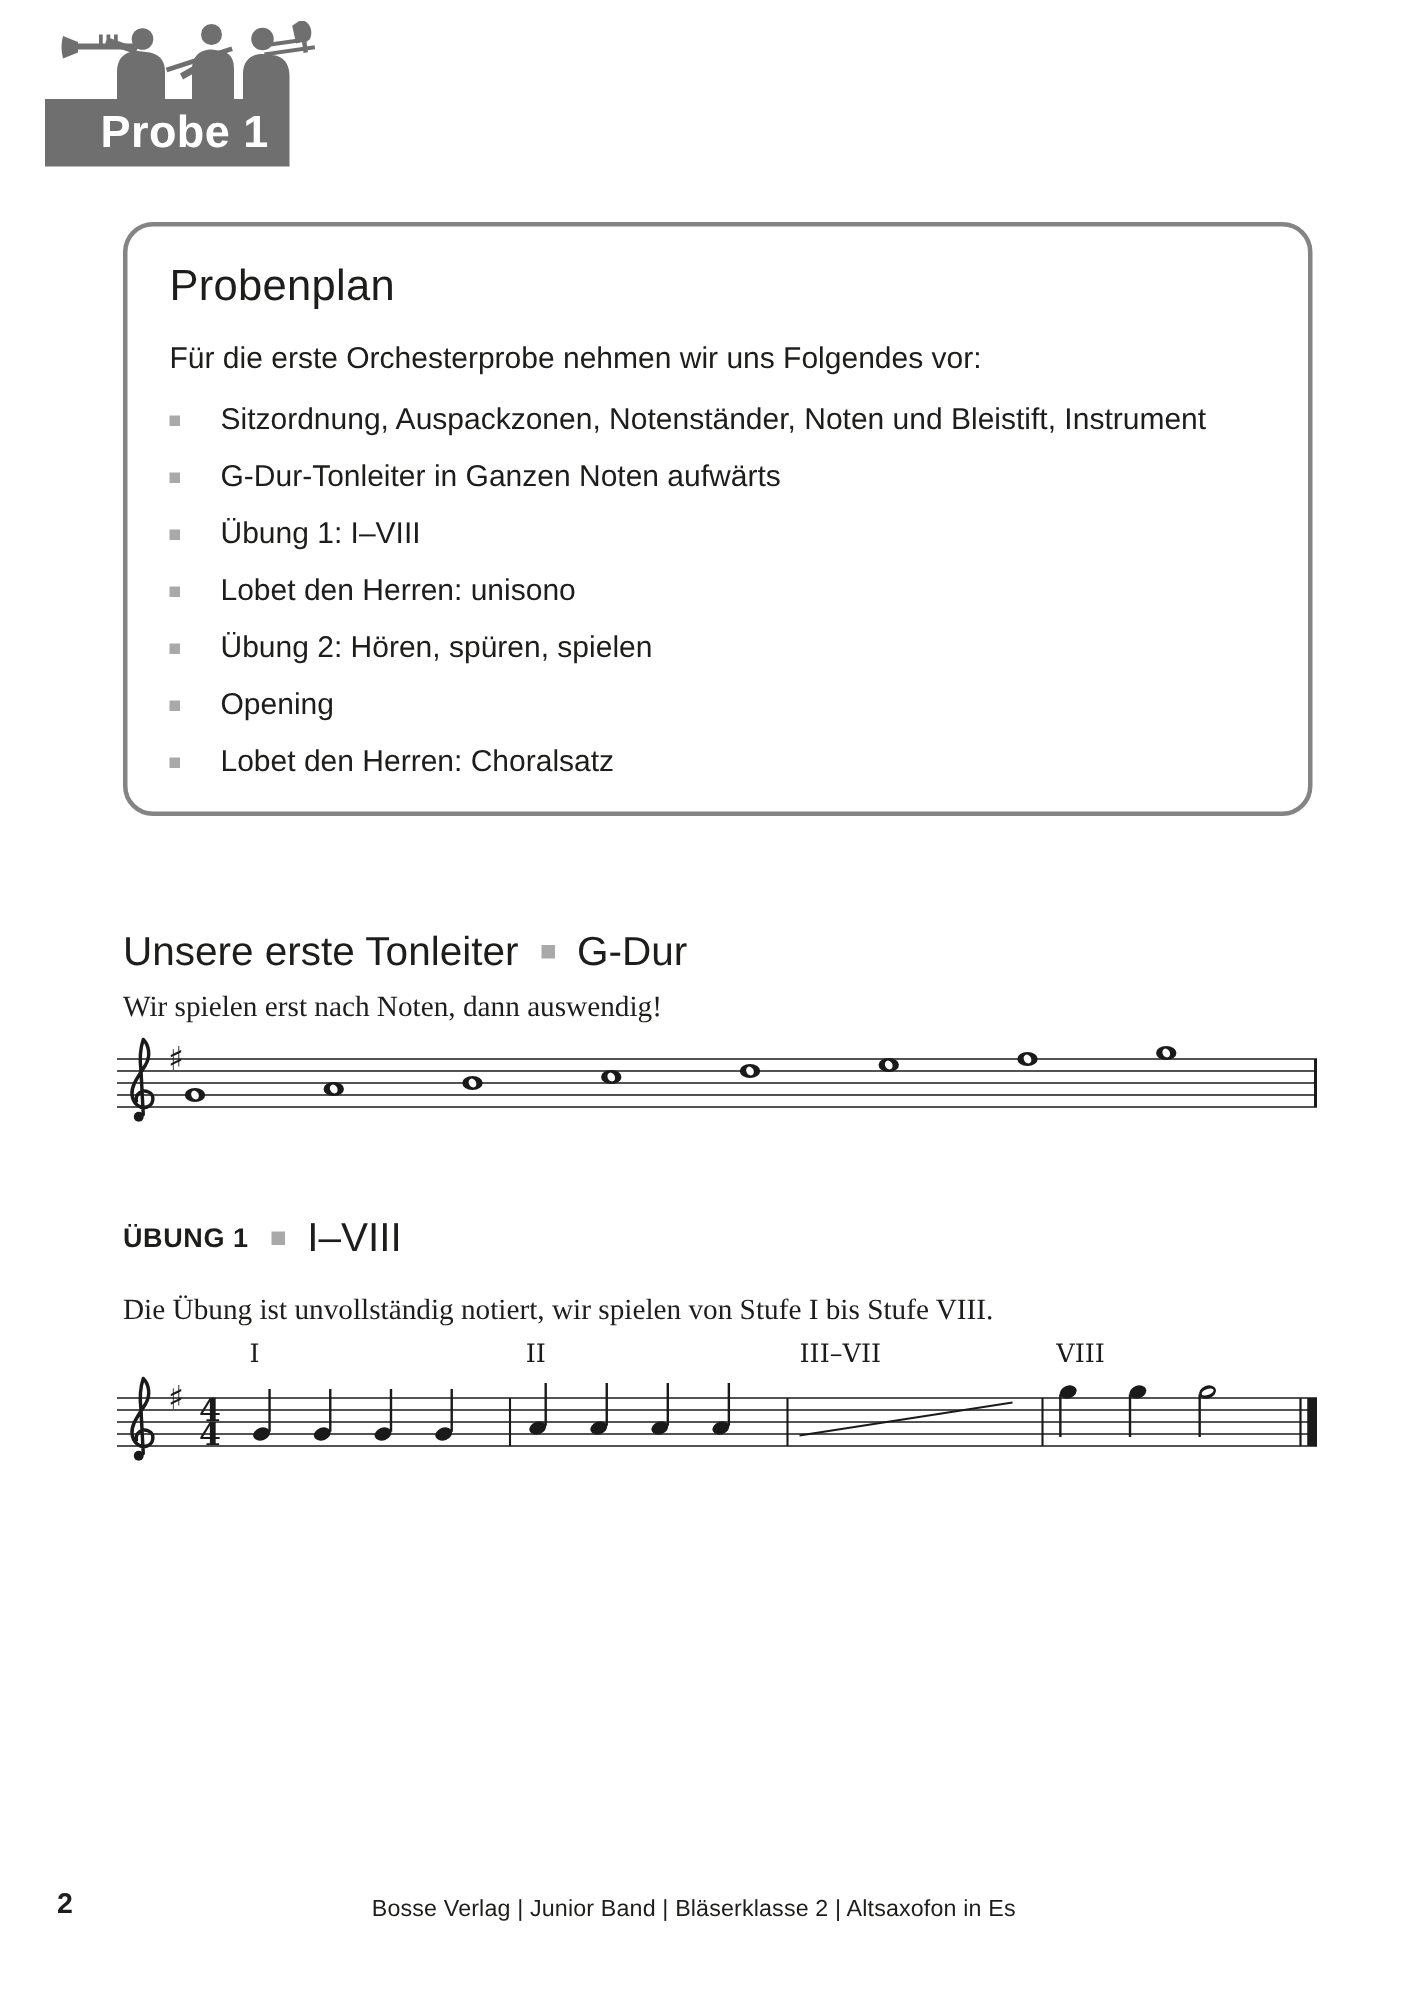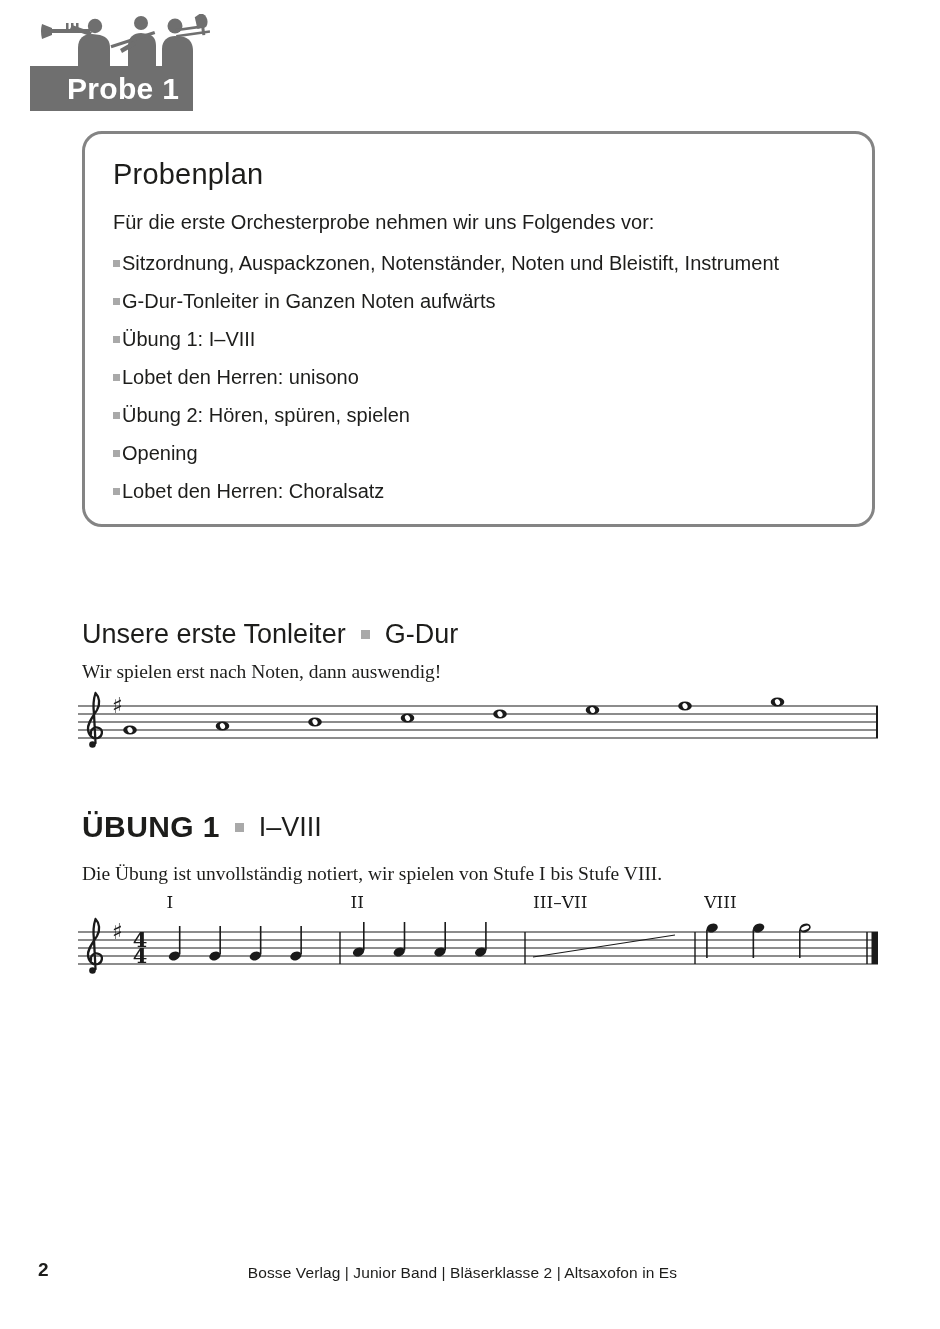--- a/index.html
+++ b/index.html
@@ -10,36 +10,36 @@
   
   .header{position:absolute;left:30px;top:14px;}
   .figures{display:block;margin-left:8px;}
   .probe-box{
     width:163px;height:45px;display:flex;align-items:center;
     padding-left:37px;box-sizing:border-box;
     color:#fff;font-size:30px;font-weight:600;letter-spacing:.3px;
   }
   
   .plan-box{
-    position:absolute;left:82px;top:131px;width:793px;height:396px;
+    position:absolute;left:82px;top:148px;width:793px;height:396px;
     box-sizing:border-box;border-radius:20px;
     padding:24px 30px 0 28px;
   }
   .plan-title{font-size:29px;font-weight:500;margin:0 0 20px 0;letter-spacing:.2px;}
   .plan-intro{font-size:20px;margin:0 0 10px 0;}
   .plan-list{list-style:none;margin:0;padding:0;}
-  .plan-list li{display:flex;align-items:center;gap:2px;height:38px;font-size:20px;}
+  .plan-list li{display:flex;align-items:center;gap:27px;height:38px;font-size:20px;}
   .sq{width:7px;height:7px;flex:none;}
   .sq-lg{width:9px;height:9px;flex:none;}
   
   .section-heading{position:absolute;left:82px;display:flex;align-items:center;gap:15px;}
   .scale-heading{top:619px;}
   .scale-heading .t{font-size:27px;font-weight:500;}
   .exercise-heading{top:810px;}
-  .exercise-heading .t{font-size:30px;font-weight:700;letter-spacing:.4px;}
+  .exercise-heading .t{font-size:18px;font-weight:700;letter-spacing:.4px;}
   .exercise-heading .r,.scale-heading .k{font-size:27px;font-weight:500;}
   .serif-note{position:absolute;left:82px;font-family:"Liberation Serif","DejaVu Serif",serif;font-size:19.5px;}
   .scale-note{top:661px;text-align:center;}
   .exercise-note{top:863px;}
   .staff-svg{position:absolute;left:78px;}
   #staff1{top:688px;}
   #staff2{top:892px;}
   
   .page-num{position:absolute;left:38px;top:1259px;font-size:19px;font-weight:700;}
   .footer-credit{position:absolute;left:0;right:15px;top:1264px;text-align:center;font-size:15.5px;letter-spacing:.1px;}

